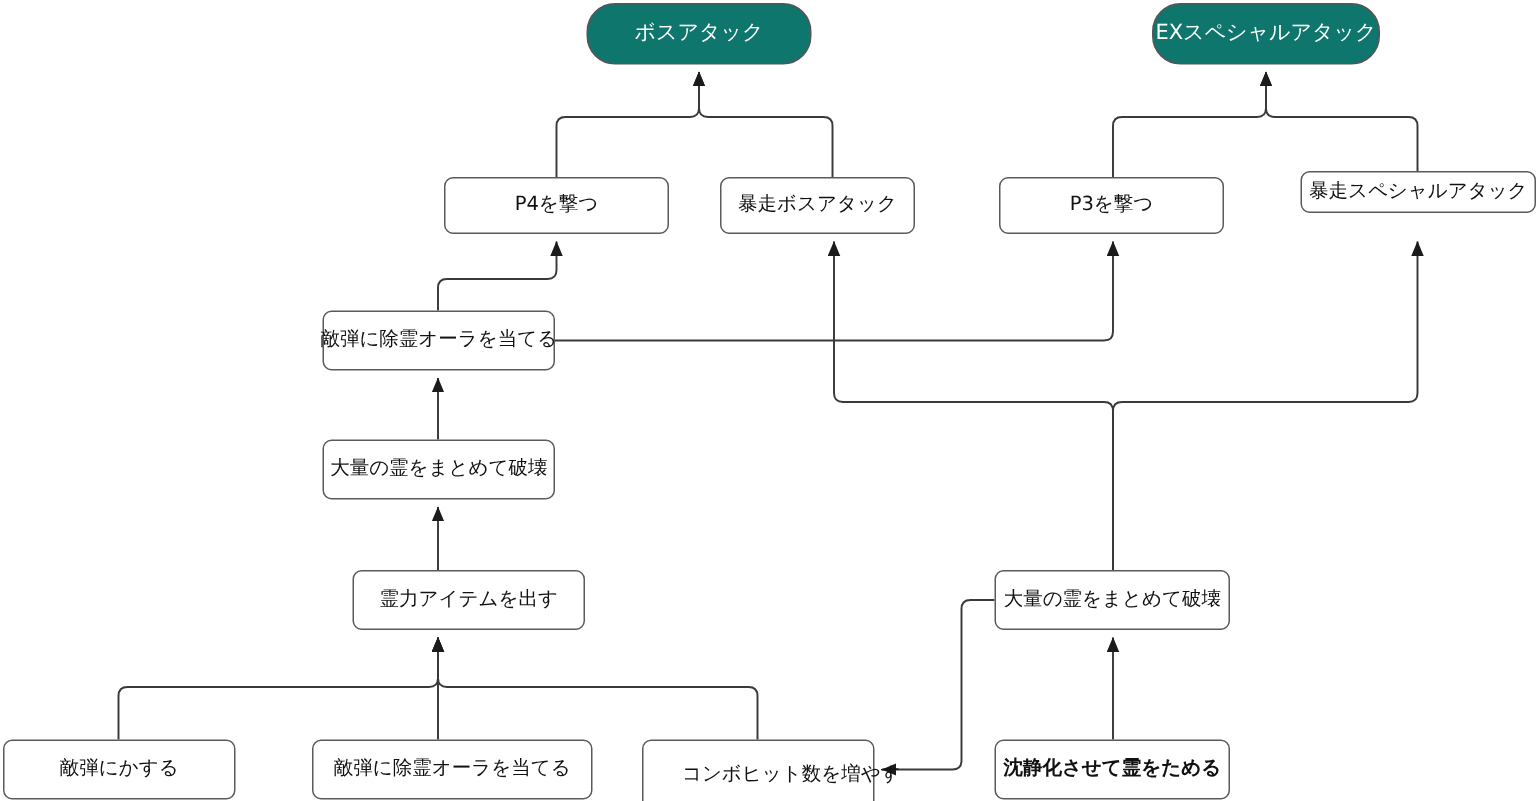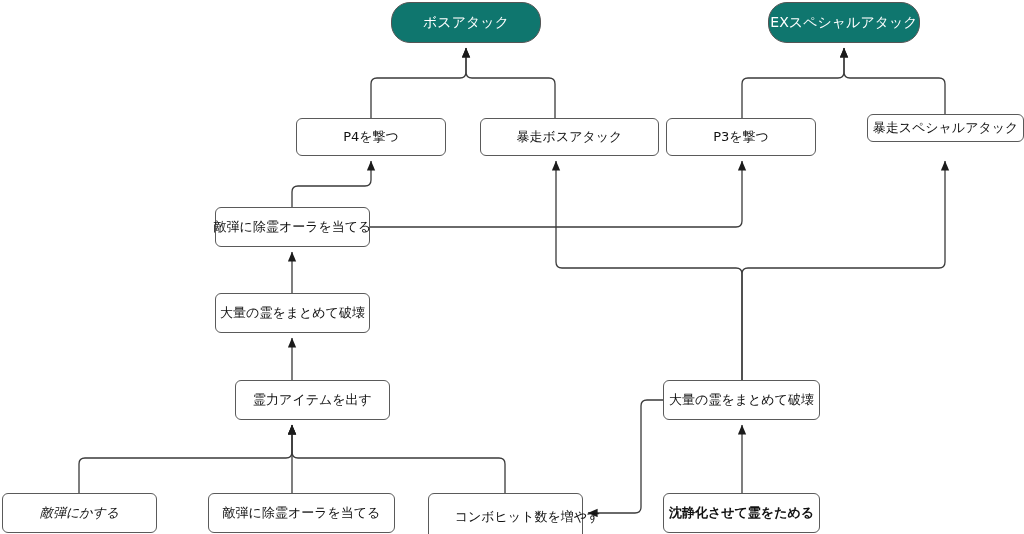--- a/index.html
+++ b/index.html
@@ -81,42 +81,42 @@
   <div id="nodes">
       <div class="node boss" style="left: 391px; top: 2px; width: 150px; height: 41px;">
         <span class="node-label">ボスアタック</span>
       </div>
       <div class="node boss" style="left: 768px; top: 2px; width: 152px; height: 41px;">
         <span class="node-label">EXスペシャルアタック</span>
       </div>
       <div class="node" style="left: 296px; top: 118px; width: 150px; height: 38px;">
         <span class="node-label">P4を撃つ</span>
       </div>
-      <div class="node" style="left: 480px; top: 118px; width: 179px; height: 38px;">
+      <div class="node" style="left: 480px; top: 118px; width: 130px; height: 38px;">
         <span class="node-label">暴走ボスアタック</span>
       </div>
       <div class="node" style="left: 666px; top: 118px; width: 150px; height: 38px;">
         <span class="node-label">P3を撃つ</span>
       </div>
       <div class="node" style="left: 867px; top: 114px; width: 157px; height: 28px;">
         <span class="node-label">暴走スペシャルアタック</span>
       </div>
       <div class="node" style="left: 215px; top: 207px; width: 155px; height: 40px;">
         <span class="node-label">敵弾に除霊オーラを当てる</span>
       </div>
       <div class="node" style="left: 215px; top: 293px; width: 155px; height: 40px;">
         <span class="node-label">大量の霊をまとめて破壊</span>
       </div>
       <div class="node" style="left: 215px; top: 380px; width: 155px; height: 40px; margin-left: 20px;">
         <span class="node-label">霊力アイテムを出す</span>
       </div>
       <div class="node" style="left: 663px; top: 380px; width: 157px; height: 40px;">
         <span class="node-label">大量の霊をまとめて破壊</span>
       </div>
-      <div class="node" style="left: 2px; top: 493px; width: 155px; height: 40px; font-style: italic;">
+      <div class="node" style="left: 2px; top: 493px; width: 155px; height: 40px;">
         <span class="node-label">敵弾にかする</span>
       </div>
       <div class="node" style="left: 208px; top: 493px; width: 187px; height: 40px;">
         <span class="node-label">敵弾に除霊オーラを当てる</span>
       </div>
       <div class="node" style="left: 428px; top: 493px; width: 155px; height: 48px; padding-left: 44px;">
         <span class="node-label">コンボヒット数を増やす</span>
       </div>
       <div class="node" style="left: 663px; top: 493px; width: 157px; height: 40px; font-weight: bold;">
         <span class="node-label">沈静化させて霊をためる</span>

